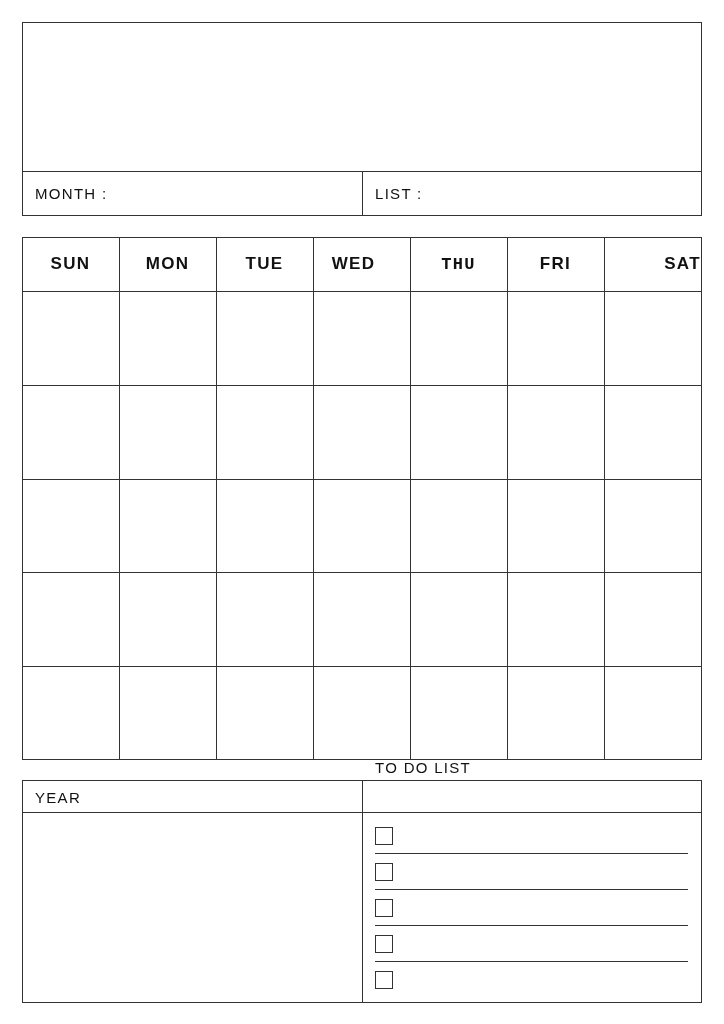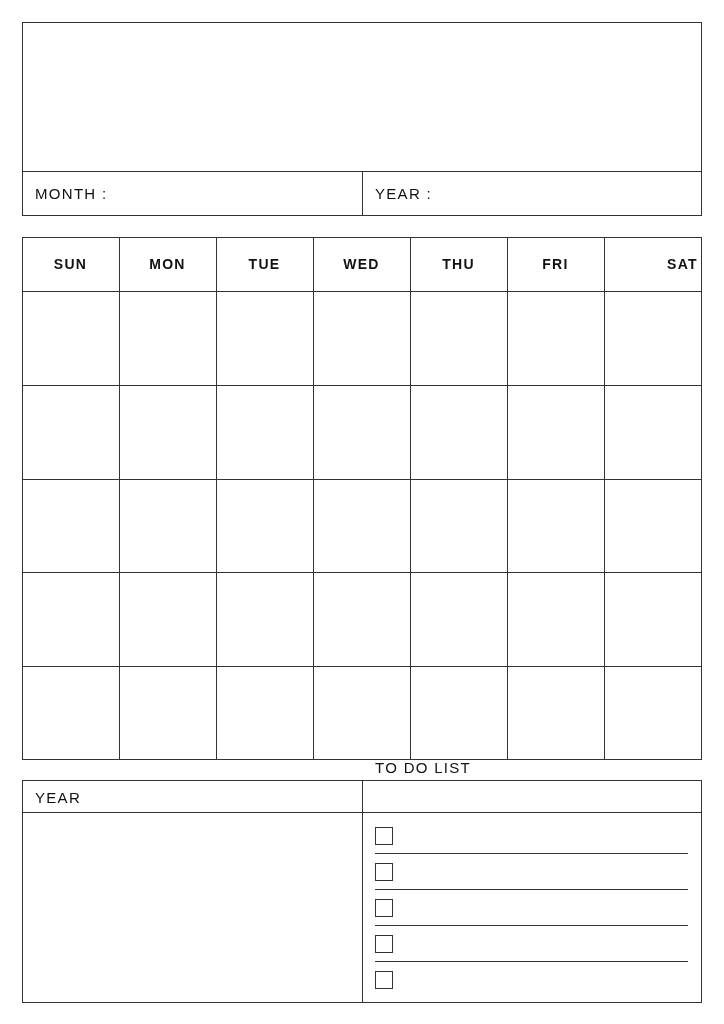--- a/index.html
+++ b/index.html
@@ -2,54 +2,54 @@
 <html><head>
 <meta charset="utf-8">
 <style>
   html,body{margin:0;padding:0;background:#fff;}
   body{width:724px;height:1024px;position:relative;overflow:hidden;font-family:"Liberation Sans","DejaVu Sans",sans-serif;color:#111;}
   .abs{position:absolute;box-sizing:border-box;text-align:center;}
   .box{border:1.3px solid #333;}
   .label{font-size:15px;letter-spacing:1.3px;color:#111;}
   .hline{position:absolute;height:0;border-top:1.3px solid #333;}
   .vline{position:absolute;width:0;border-left:1.3px solid #333;}
-  .day{position:absolute;top:237px;height:54px;display:flex;align-items:center;justify-content:center;font-size:14px;font-weight:bold;letter-spacing:1.3px;}
+  .day{position:absolute;top:237px;height:54px;display:flex;align-items:center;justify-content:center;font-size:17px;font-weight:bold;letter-spacing:1.3px;}
   .cell{position:absolute;box-sizing:border-box;}
   .cb{position:absolute;width:18px;height:18px;border:1.3px solid #333;box-sizing:border-box;left:375px;}
   .todo-line{position:absolute;left:375px;width:313px;border-top:1.3px solid #333;height:0;}
 </style>
 </head>
 <body>
 
 <div class="abs box" style="left:22px;top:22px;width:680px;height:194px;"></div>
 <div class="hline" style="left:22px;top:171px;width:680px;"></div>
 <div class="vline" style="left:362px;top:171px;height:45px;"></div>
 <div class="abs label" style="left:35px;top:185px;">MONTH :</div>
 <div class="abs" style="left:120px;top:174px;width:238px;height:40px;"></div>
-<div class="abs label" style="left:375px;top:185px;">YEAR :</div>
+<div class="abs label" style="left:375px;top:185px;">LIST :</div>
 <div class="abs" style="left:440px;top:174px;width:258px;height:40px;"></div>
 
 <div class="abs box" style="left:22px;top:237px;width:680px;height:523px;"></div>
 <div class="hline" style="left:22px;top:291px;width:680px;"></div>
 <div class="hline" style="left:22px;top:385px;width:680px;"></div>
 <div class="hline" style="left:22px;top:479px;width:680px;"></div>
 <div class="hline" style="left:22px;top:572px;width:680px;"></div>
 <div class="hline" style="left:22px;top:666px;width:680px;"></div>
 <div class="vline" style="left:119px;top:237px;height:523px;"></div>
 <div class="vline" style="left:216px;top:237px;height:523px;"></div>
 <div class="vline" style="left:313px;top:237px;height:523px;"></div>
 <div class="vline" style="left:410px;top:237px;height:523px;"></div>
 <div class="vline" style="left:507px;top:237px;height:523px;"></div>
 <div class="vline" style="left:604px;top:237px;height:523px;"></div>
 
 <div class="day" style="left:22px;width:97px;">SUN</div>
 <div class="day" style="left:119px;width:97px;text-align:right;">MON</div>
 <div class="day" style="left:216px;width:97px;text-align:center;">TUE</div>
-<div class="day" style="left:313px;width:97px;">WED</div>
-<div class="day" style="left:410px;width:97px;">THU</div>
+<div class="day" style="left:305px;width:97px;">WED</div>
+<div class="day" style="left:410px;width:97px;font-family:Liberation Mono, monospace;">THU</div>
 <div class="day" style="left:507px;width:97px;">FRI</div>
 <div class="day" style="left:628px;width:91px;padding-left:9px;">SAT</div>
 
 <div id="cells">
     <div class="cell" style="left: 22px; top: 291px; width: 97px; height: 94px;"></div>
     <div class="cell" style="left: 119px; top: 291px; width: 97px; height: 94px;"></div>
     <div class="cell" style="left: 216px; top: 291px; width: 97px; height: 94px;"></div>
     <div class="cell" style="left: 313px; top: 291px; width: 97px; height: 94px;"></div>
     <div class="cell" style="left: 410px; top: 291px; width: 97px; height: 94px;"></div>
     <div class="cell" style="left: 507px; top: 291px; width: 97px; height: 94px;"></div>

